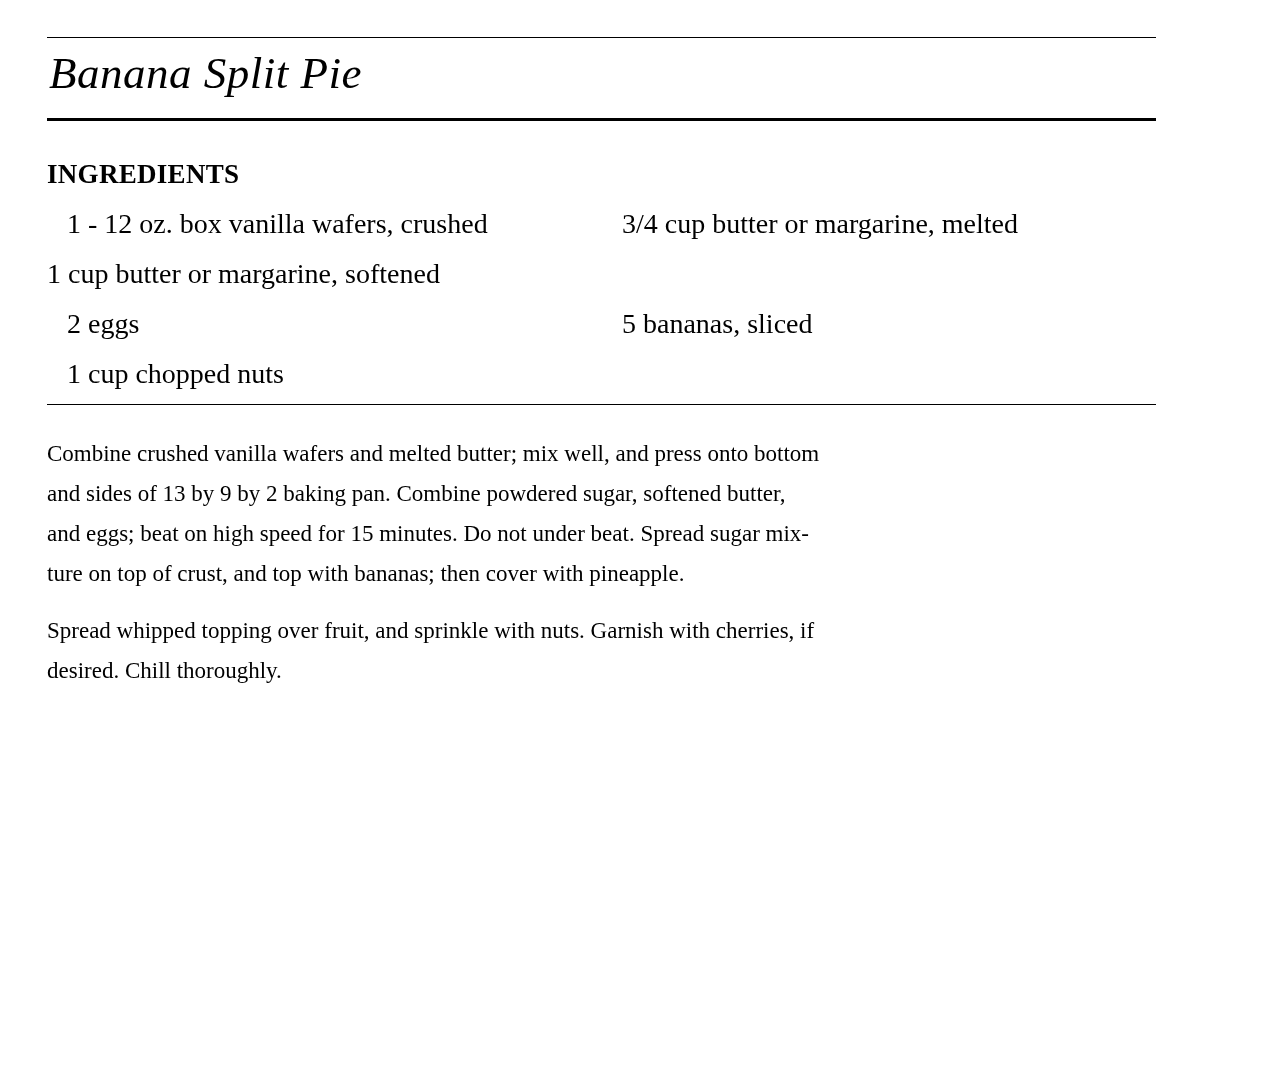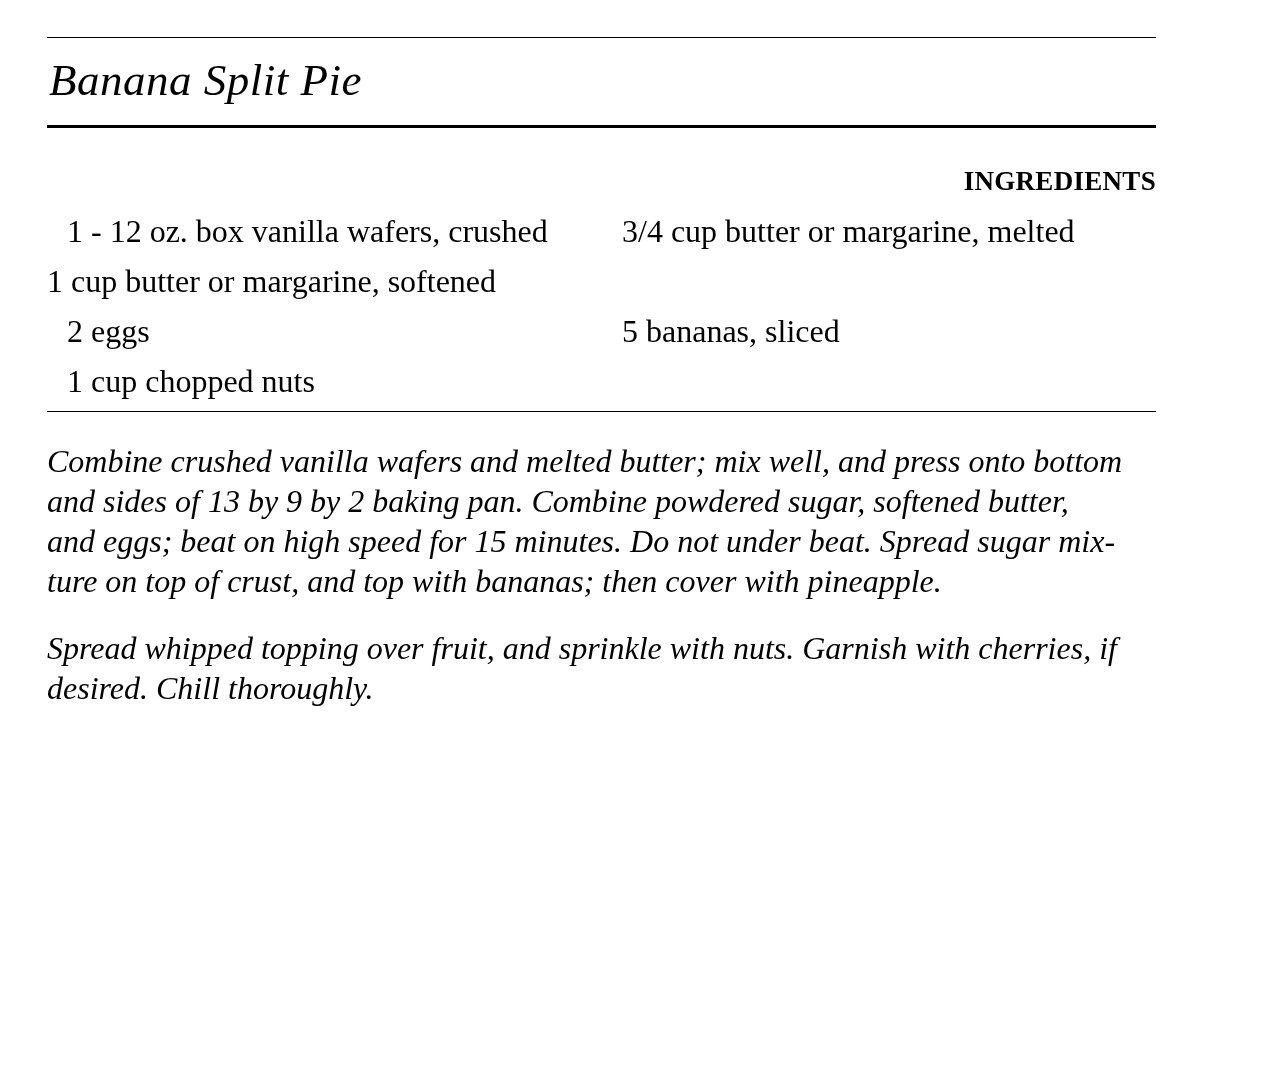--- a/index.html
+++ b/index.html
@@ -27,59 +27,58 @@
     height: 0;
   }
   hr.rule-top { margin-top: 37px; }
   hr.rule-mid { border-top-width: 3px; margin-top: 17px; }
   hr.rule-bottom { margin-top: 0; }
   h1.recipe-title {
     font-style: italic;
     font-weight: normal;
     font-size: 45px;
     line-height: 56px;
-    margin-top: 14px;
+    margin-top: 7px;
     margin-left: 2px;
     letter-spacing: 0.5px;
   }
   h2.ingredients-heading {
     font-size: 27px;
     font-weight: bold;
-    text-align: right;
+    text-align: left;
     line-height: 36px;
     margin-top: 35px;
     letter-spacing: 0.3px;
   }
   .ing-table {
     margin-top: 14px;
   }
   .ing-row {
     display: flex;
     margin-bottom: 14px;
-    font-size: 32px;
+    font-size: 28px;
     line-height: 36px;
   }
   .ing-row:last-child { margin-bottom: 12px; }
   .ing-cell-left {
     width: 575px;
     padding-left: 20px;
     flex: 0 0 575px;
   }
   .ing-cell-right {
     flex: 1 1 auto;
     max-width: 534px;
   }
   p.instructions {
-    font-size: 32px;
+    font-size: 23px;
     line-height: 40px;
     white-space: pre-line;
-    font-style: italic;
   }
   p.para-1 { margin-top: 29px; }
-  p.para-2 { margin-top: 27px; }
+  p.para-2 { margin-top: 17px; }
 </style>
 </head>
 <body>
 
 <div class="page">
   <div class="content">
 
     <hr class="rule rule-top">
 
     <h1 class="recipe-title">Banana Split Pie</h1>

